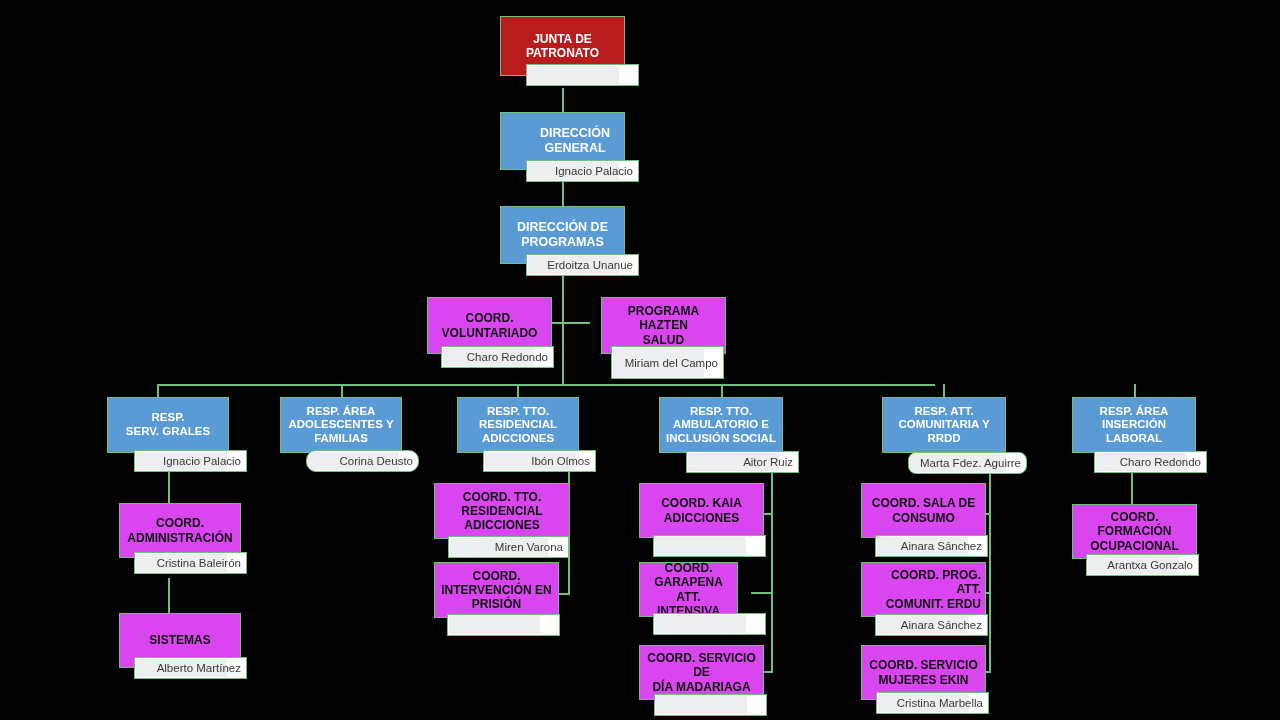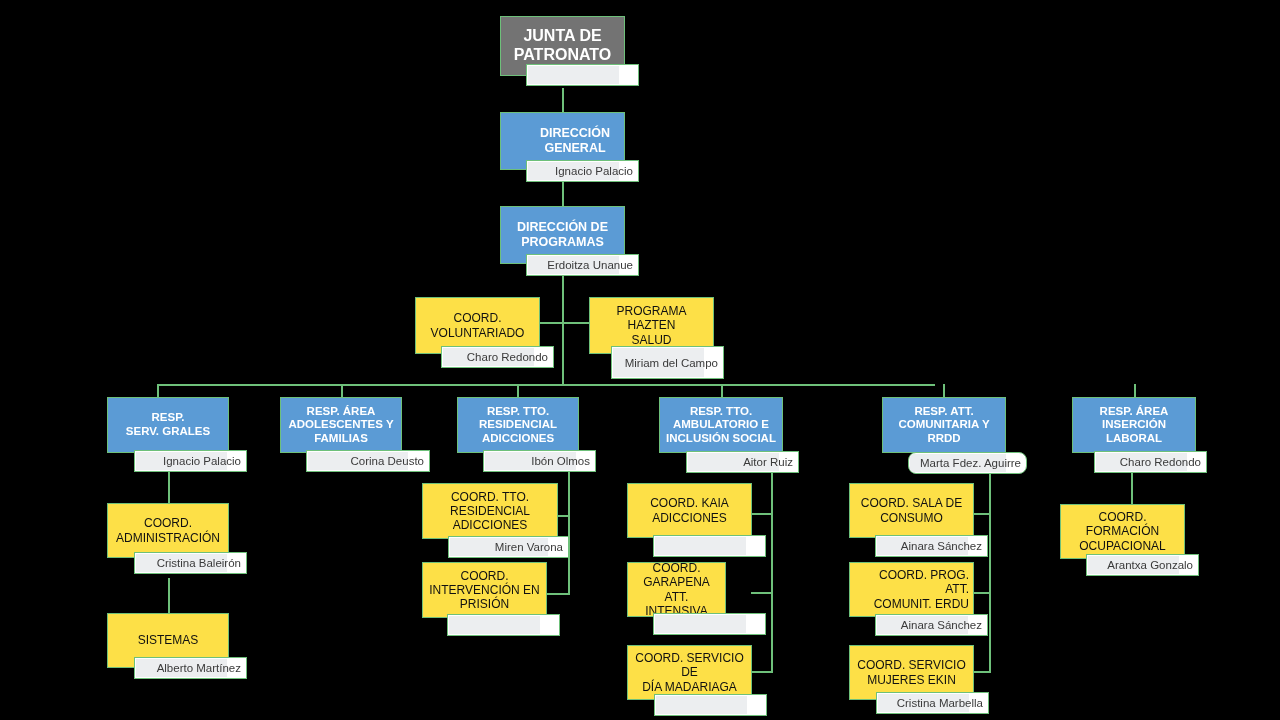--- a/index.html
+++ b/index.html
@@ -36,42 +36,43 @@
     text-align: center;
     line-height: 1.18;
   }
   .node .title {
     display: block;
     width: 100%;
     padding: 0 4px;
     white-space: pre-line;
   }
   .node.lvl-root {
-    background: #737373;
+    background: #b91c1c;
     color: #ffffff;
     font-weight: bold;
-    font-size: 16px;
+    font-size: 12px;
   }
   .node.lvl-dir {
     background: #5b9bd5;
     color: #ffffff;
     font-weight: bold;
     font-size: 12.5px;
   }
   .node.lvl-resp {
     background: #5b9bd5;
     color: #ffffff;
     font-weight: bold;
     font-size: 11.5px;
   }
   .node.lvl-coord {
-    background: #fde047;
+    background: #d946ef;
     color: #111111;
-    font-weight: normal;
+    font-weight: bold;
     font-size: 12px;
+    margin-left: 12px;
   }
 
   
   .plate {
     position: absolute;
     box-sizing: border-box;
     border: 1px solid #6ec07a;
     background: #ffffff;
     display: flex;
     align-items: center;
@@ -207,21 +208,21 @@
   <div class="plate" style="left:134px; top:657px; width:113px; height:22px;">
     <span class="fill"></span>
     <span class="pname">Alberto Martínez</span>
   </div>
 
   <div class="node lvl-resp" style="left:280px; top:397px; width:122px; height:56px;">
     <span class="title">RESP. ÁREA
 ADOLESCENTES Y
 FAMILIAS</span>
   </div>
-  <div class="plate" style="left:306px; top:450px; width:124px; height:22px;">
+  <div class="plate" style="left:306px; top:450px; width:113px; height:22px;border-radius:10px;">
     <span class="fill"></span>
     <span class="pname">Corina Deusto</span>
   </div>
 
   <div class="node lvl-resp" style="left:457px; top:397px; width:122px; height:56px;">
     <span class="title">RESP.  TTO.
 RESIDENCIAL
 ADICCIONES</span>
   </div>
   <div class="plate" style="left:483px; top:450px; width:113px; height:22px;">

